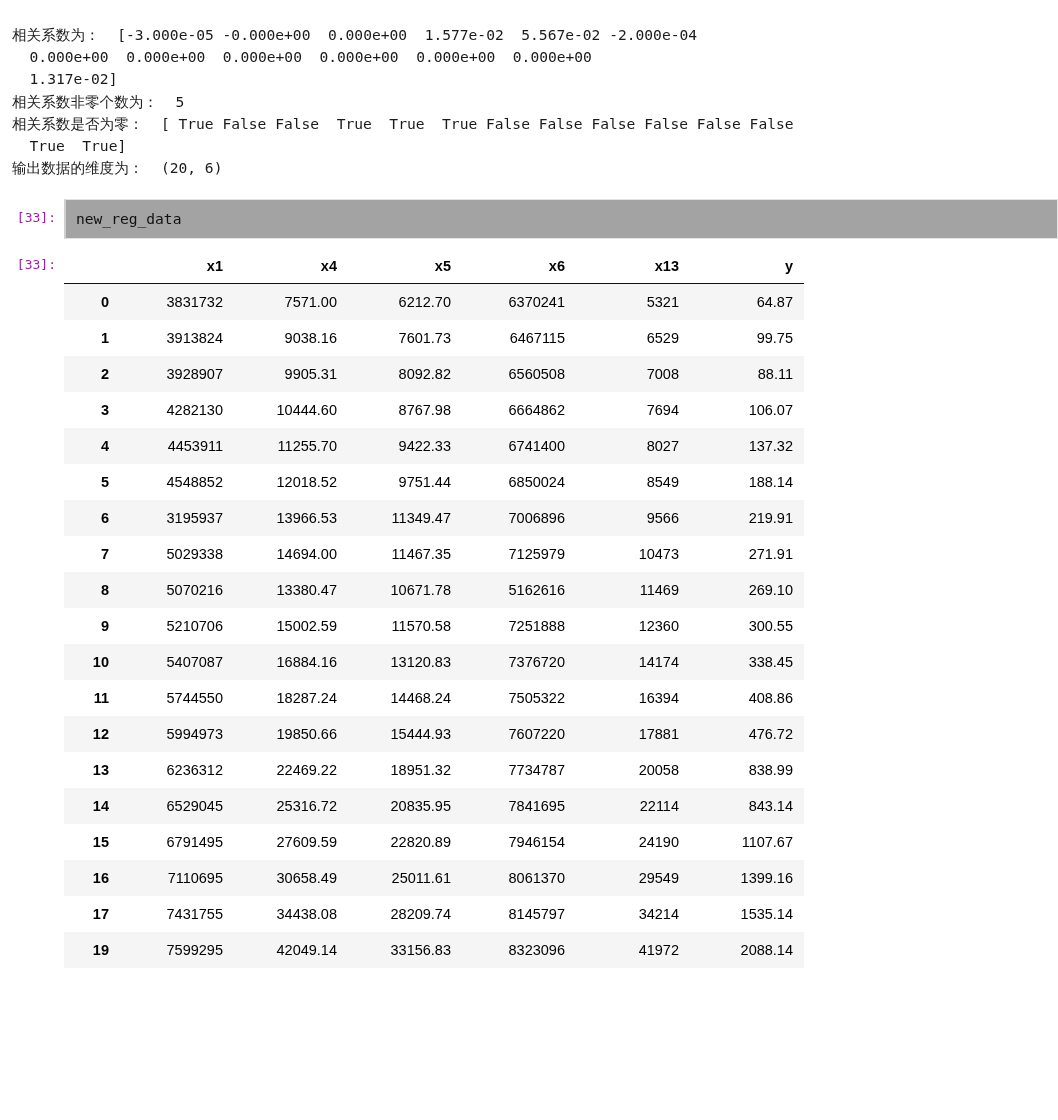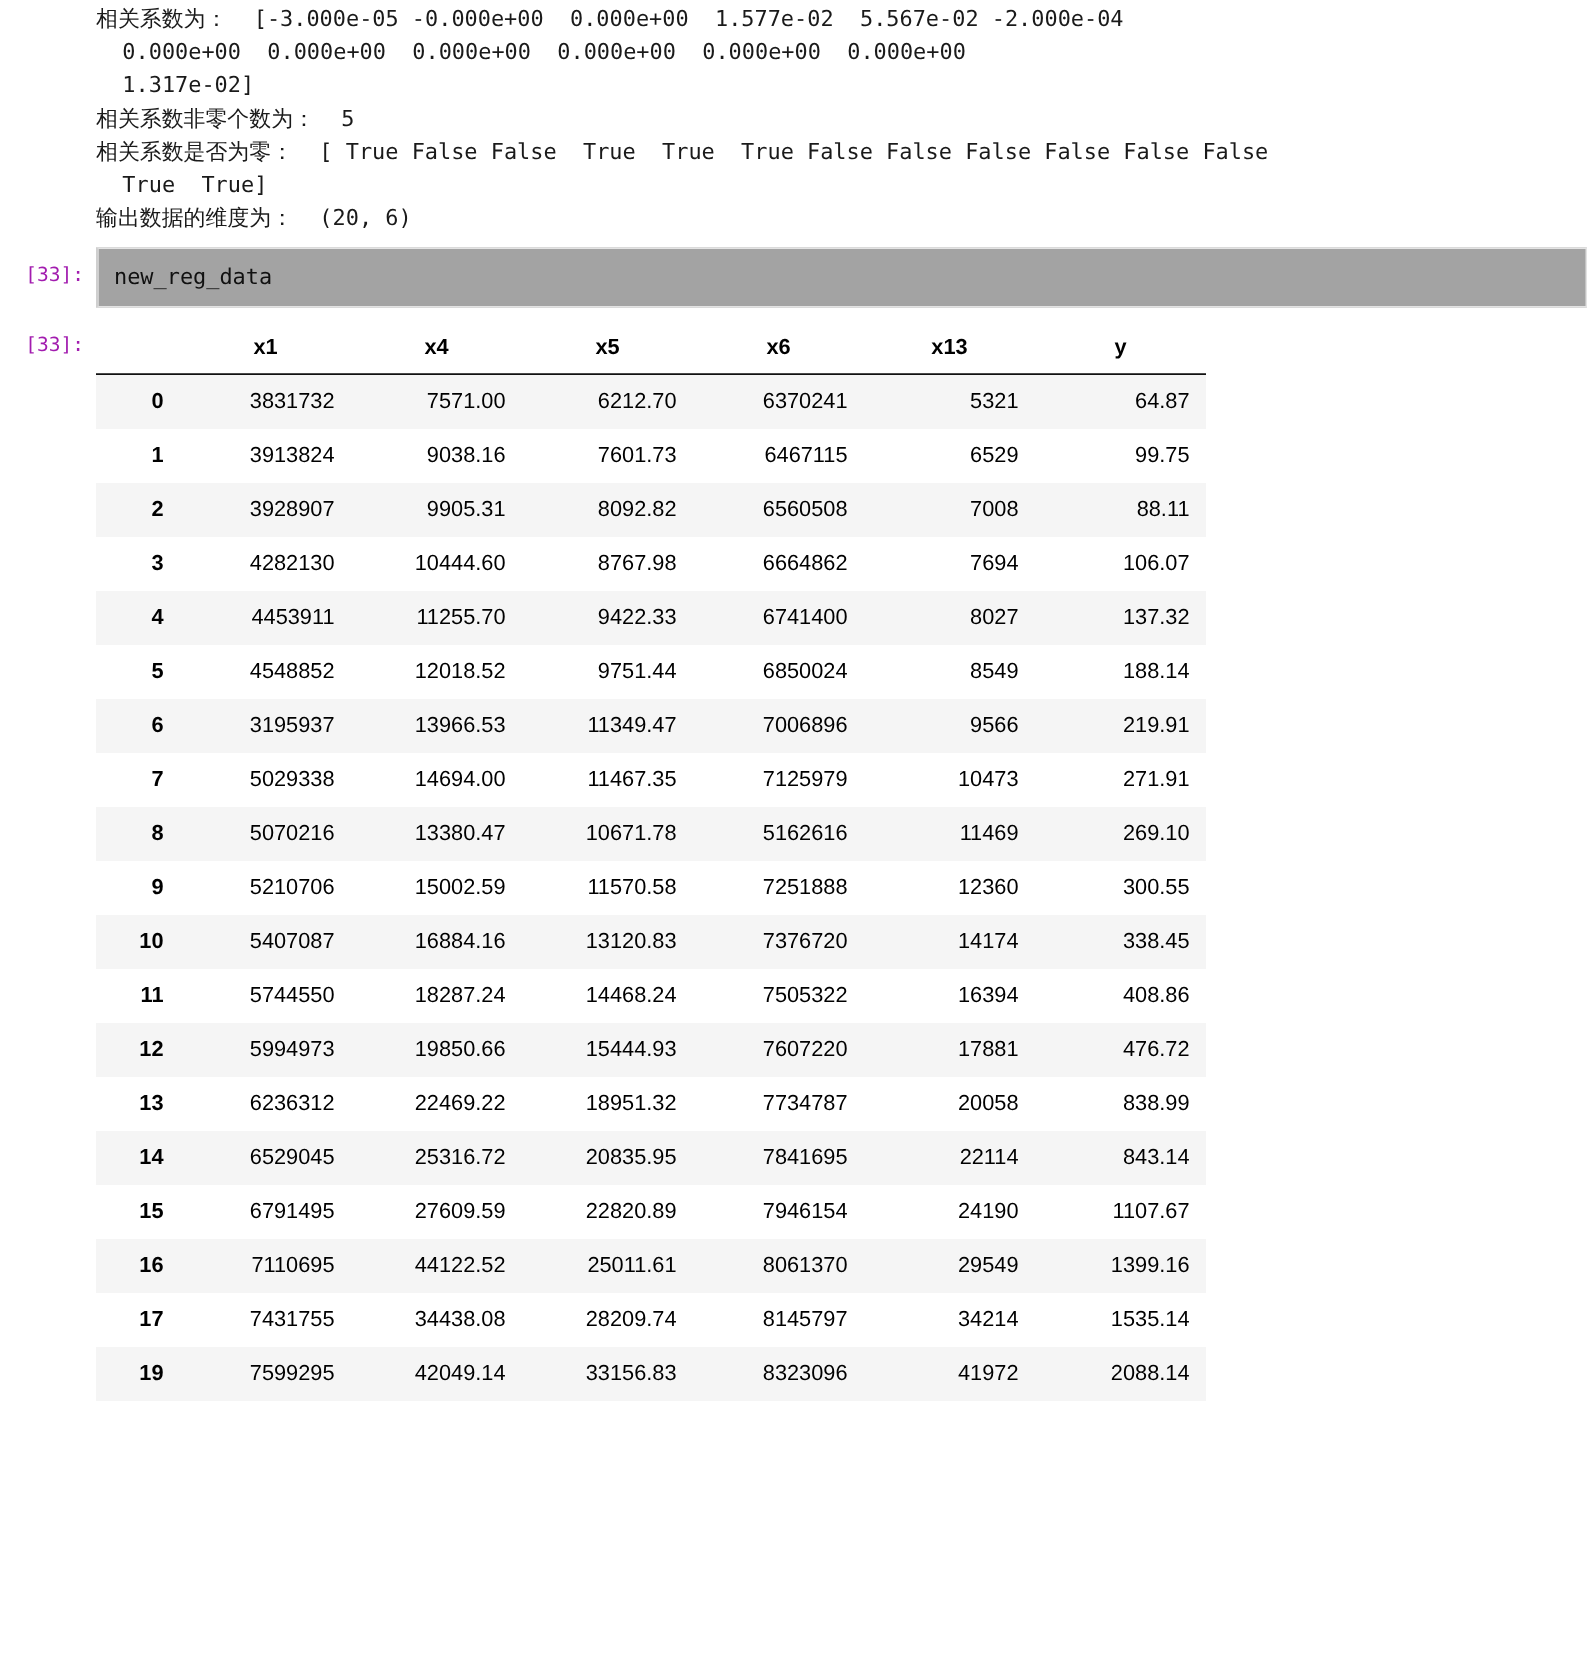--- a/index.html
+++ b/index.html
@@ -16,21 +16,22 @@
   }
   .notebook {
     width: 1058px;
     position: relative;
   }
 
   
   .stream-block {
     display: flex;
     align-items: flex-start;
-    padding: 0;
+    padding: 12px;
+    flex-direction: column;
   }
   .prompt-gutter {
     width: 64px;
     min-width: 64px;
     text-align: right;
     padding-right: 8px;
     box-sizing: border-box;
     font-family: "DejaVu Sans Mono", monospace;
     font-size: 13px;
     color: #a21caf;
@@ -82,20 +83,21 @@
     flex: 1;
     overflow: hidden;
   }
   table.dataframe {
     border-collapse: collapse;
     font-family: "Liberation Sans", sans-serif;
     font-size: 14.5px;
     color: #000000;
   }
   table.dataframe thead th {
+    text-align: right;
     font-weight: bold;
     padding: 5px 11px 9px 11px;
     border-bottom: 1px solid #111111;
     white-space: nowrap;
   }
   table.dataframe thead th.idx-col {
     width: 34px;
   }
   table.dataframe tbody td,
   table.dataframe tbody th {
@@ -293,21 +295,21 @@
               <td>6791495</td>
               <td>27609.59</td>
               <td>22820.89</td>
               <td>7946154</td>
               <td>24190</td>
               <td>1107.67</td>
             </tr>
           <tr>
               <th>16</th>
               <td>7110695</td>
-              <td>44122.52</td>
+              <td>30658.49</td>
               <td>25011.61</td>
               <td>8061370</td>
               <td>29549</td>
               <td>1399.16</td>
             </tr>
           <tr>
               <th>17</th>
               <td>7431755</td>
               <td>34438.08</td>
               <td>28209.74</td>

